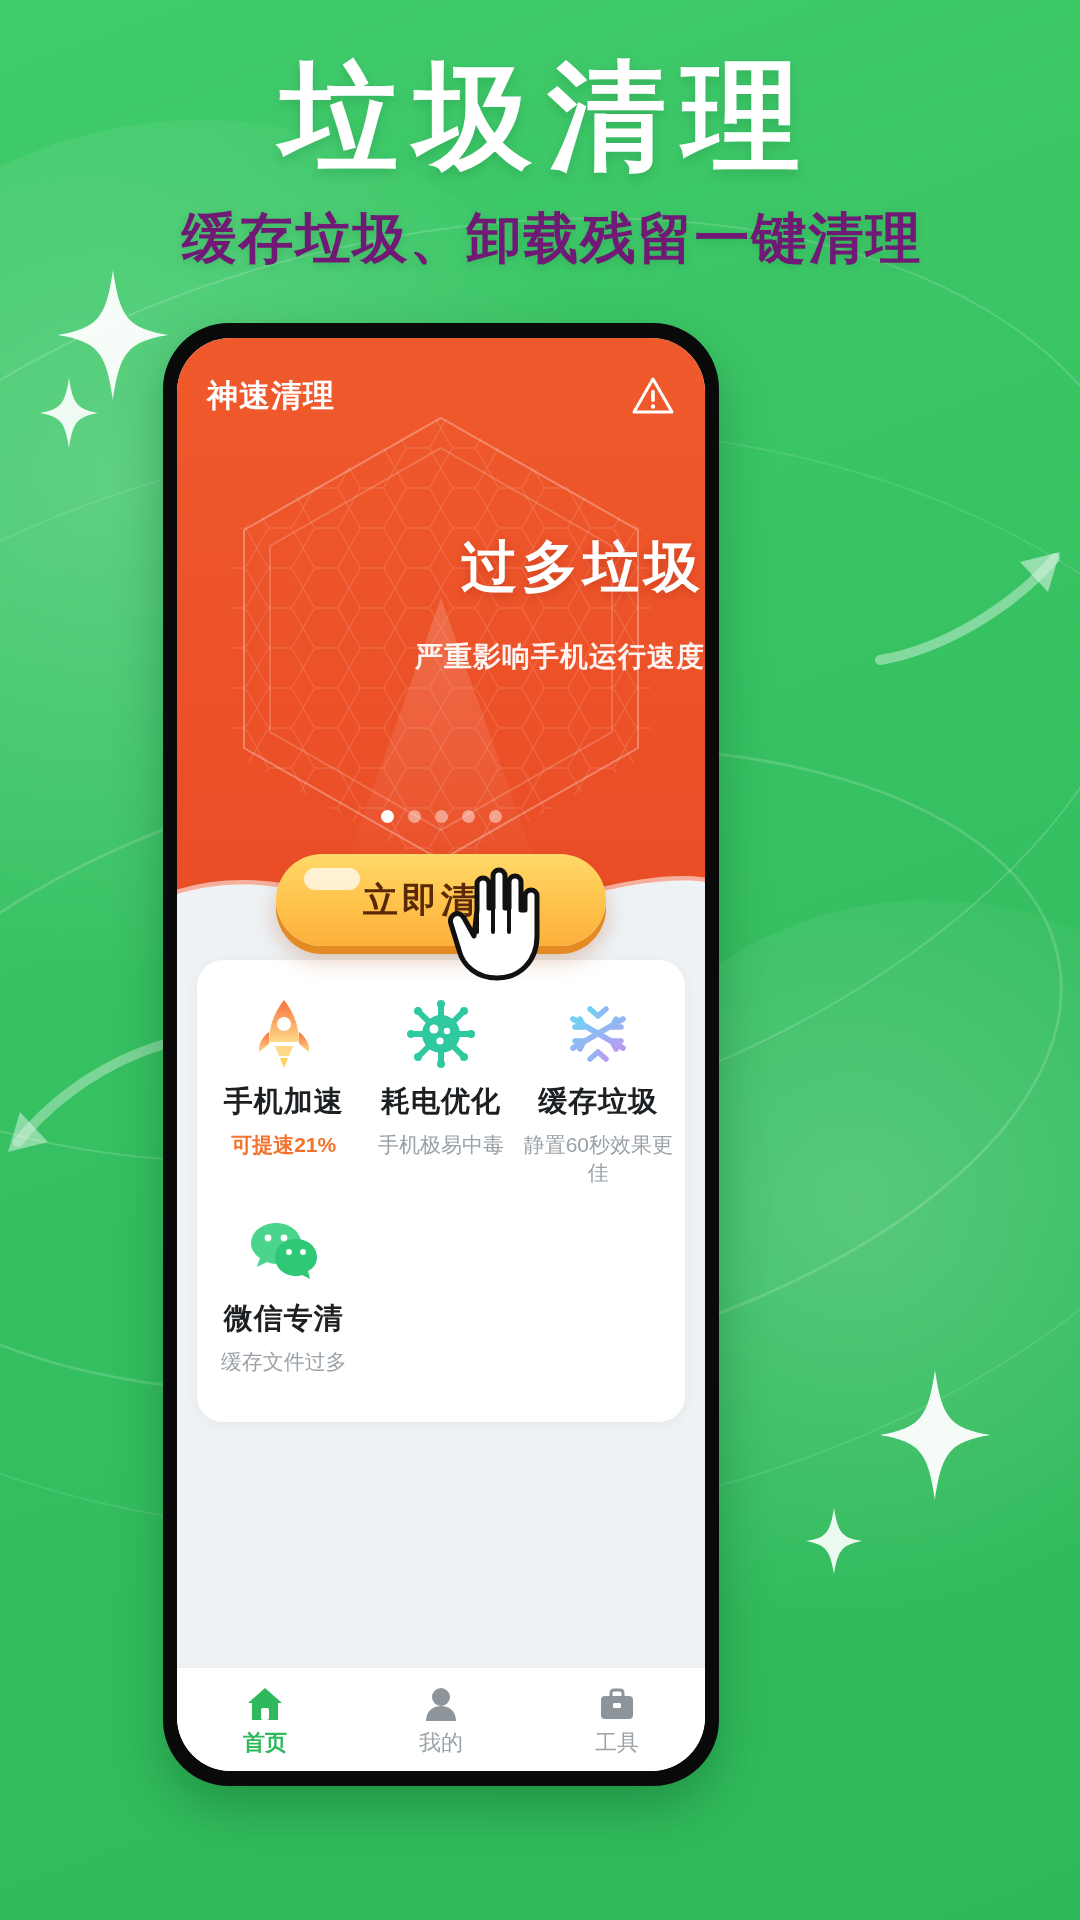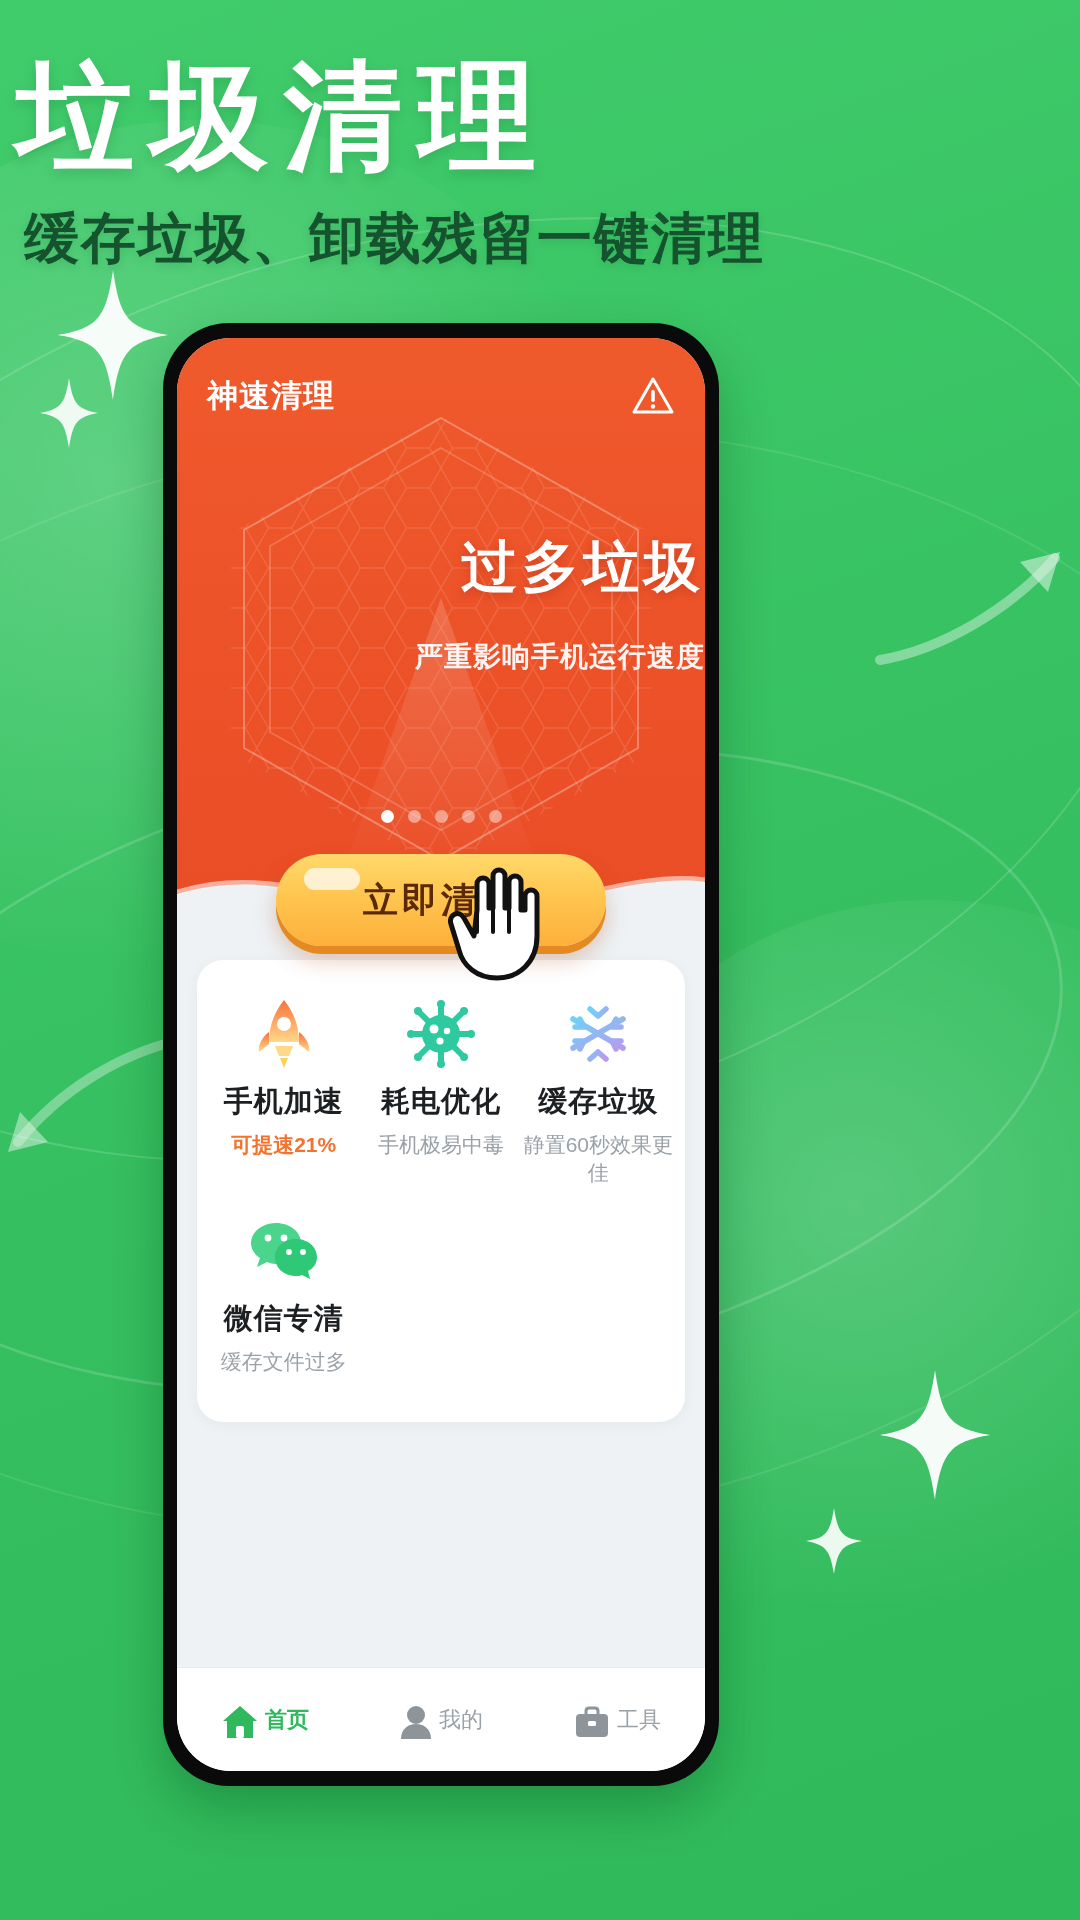--- a/index.html
+++ b/index.html
@@ -35,31 +35,31 @@
   .arrow { position:absolute; opacity:.85; }
   .arrow-r { right:10px; top:540px; }
   .arrow-l { left:-10px; top:1020px; }
 
   
   .spark { position:absolute; }
 
   
   .headline {
     position:absolute; top:50px; left:0; width:100%;
-    text-align:left; z-index:5;
+    text-align:center; z-index:5;
   }
   .title-main {
     font-size:118px; font-weight:bold; color:#ffffff;
     letter-spacing:16px; line-height:1.12;
     text-shadow:0 5px 12px rgba(0,80,30,0.18);
     padding-left:16px;
   }
   .title-sub {
     margin-top:20px;
-    font-size:55px; font-weight:bold; color:#14532d;
+    font-size:55px; font-weight:bold; color:#701a75;
     letter-spacing:2px;
     text-shadow:0 3px 8px rgba(0,80,30,0.16);
     margin-left:24px;
   }
 
   
   .phone {
     position:absolute; left:163px; top:323px;
     width:556px; height:1463px;
     background:#0a0a0a;
@@ -180,21 +180,21 @@
   .cell .ds.warn { color:#f4722b; font-weight:bold; }
 
   
   .tabbar {
     flex:0 0 auto;
     height:104px;
     background:#ffffff;
     border-top:1px solid #e9edf0;
     display:flex;
   }
-  .tab { flex:1; display:flex; flex-direction:row; align-items:center; justify-content:center; gap:6px; }
+  .tab { flex:1; display:flex; flex-direction:column; align-items:center; justify-content:center; gap:6px; }
   .tab .tico { height:40px; display:flex; align-items:flex-end; }
   .tab .tlb { font-size:22px; color:#9aa2a8; }
   .tab.active .tlb { color:#2fb85c; font-weight:bold; }
 </style>
 </head>
 <body>
 
 <div class="bg-wrap">
   <div class="bg-base"></div>
   <div class="glowblob gb1"></div>

